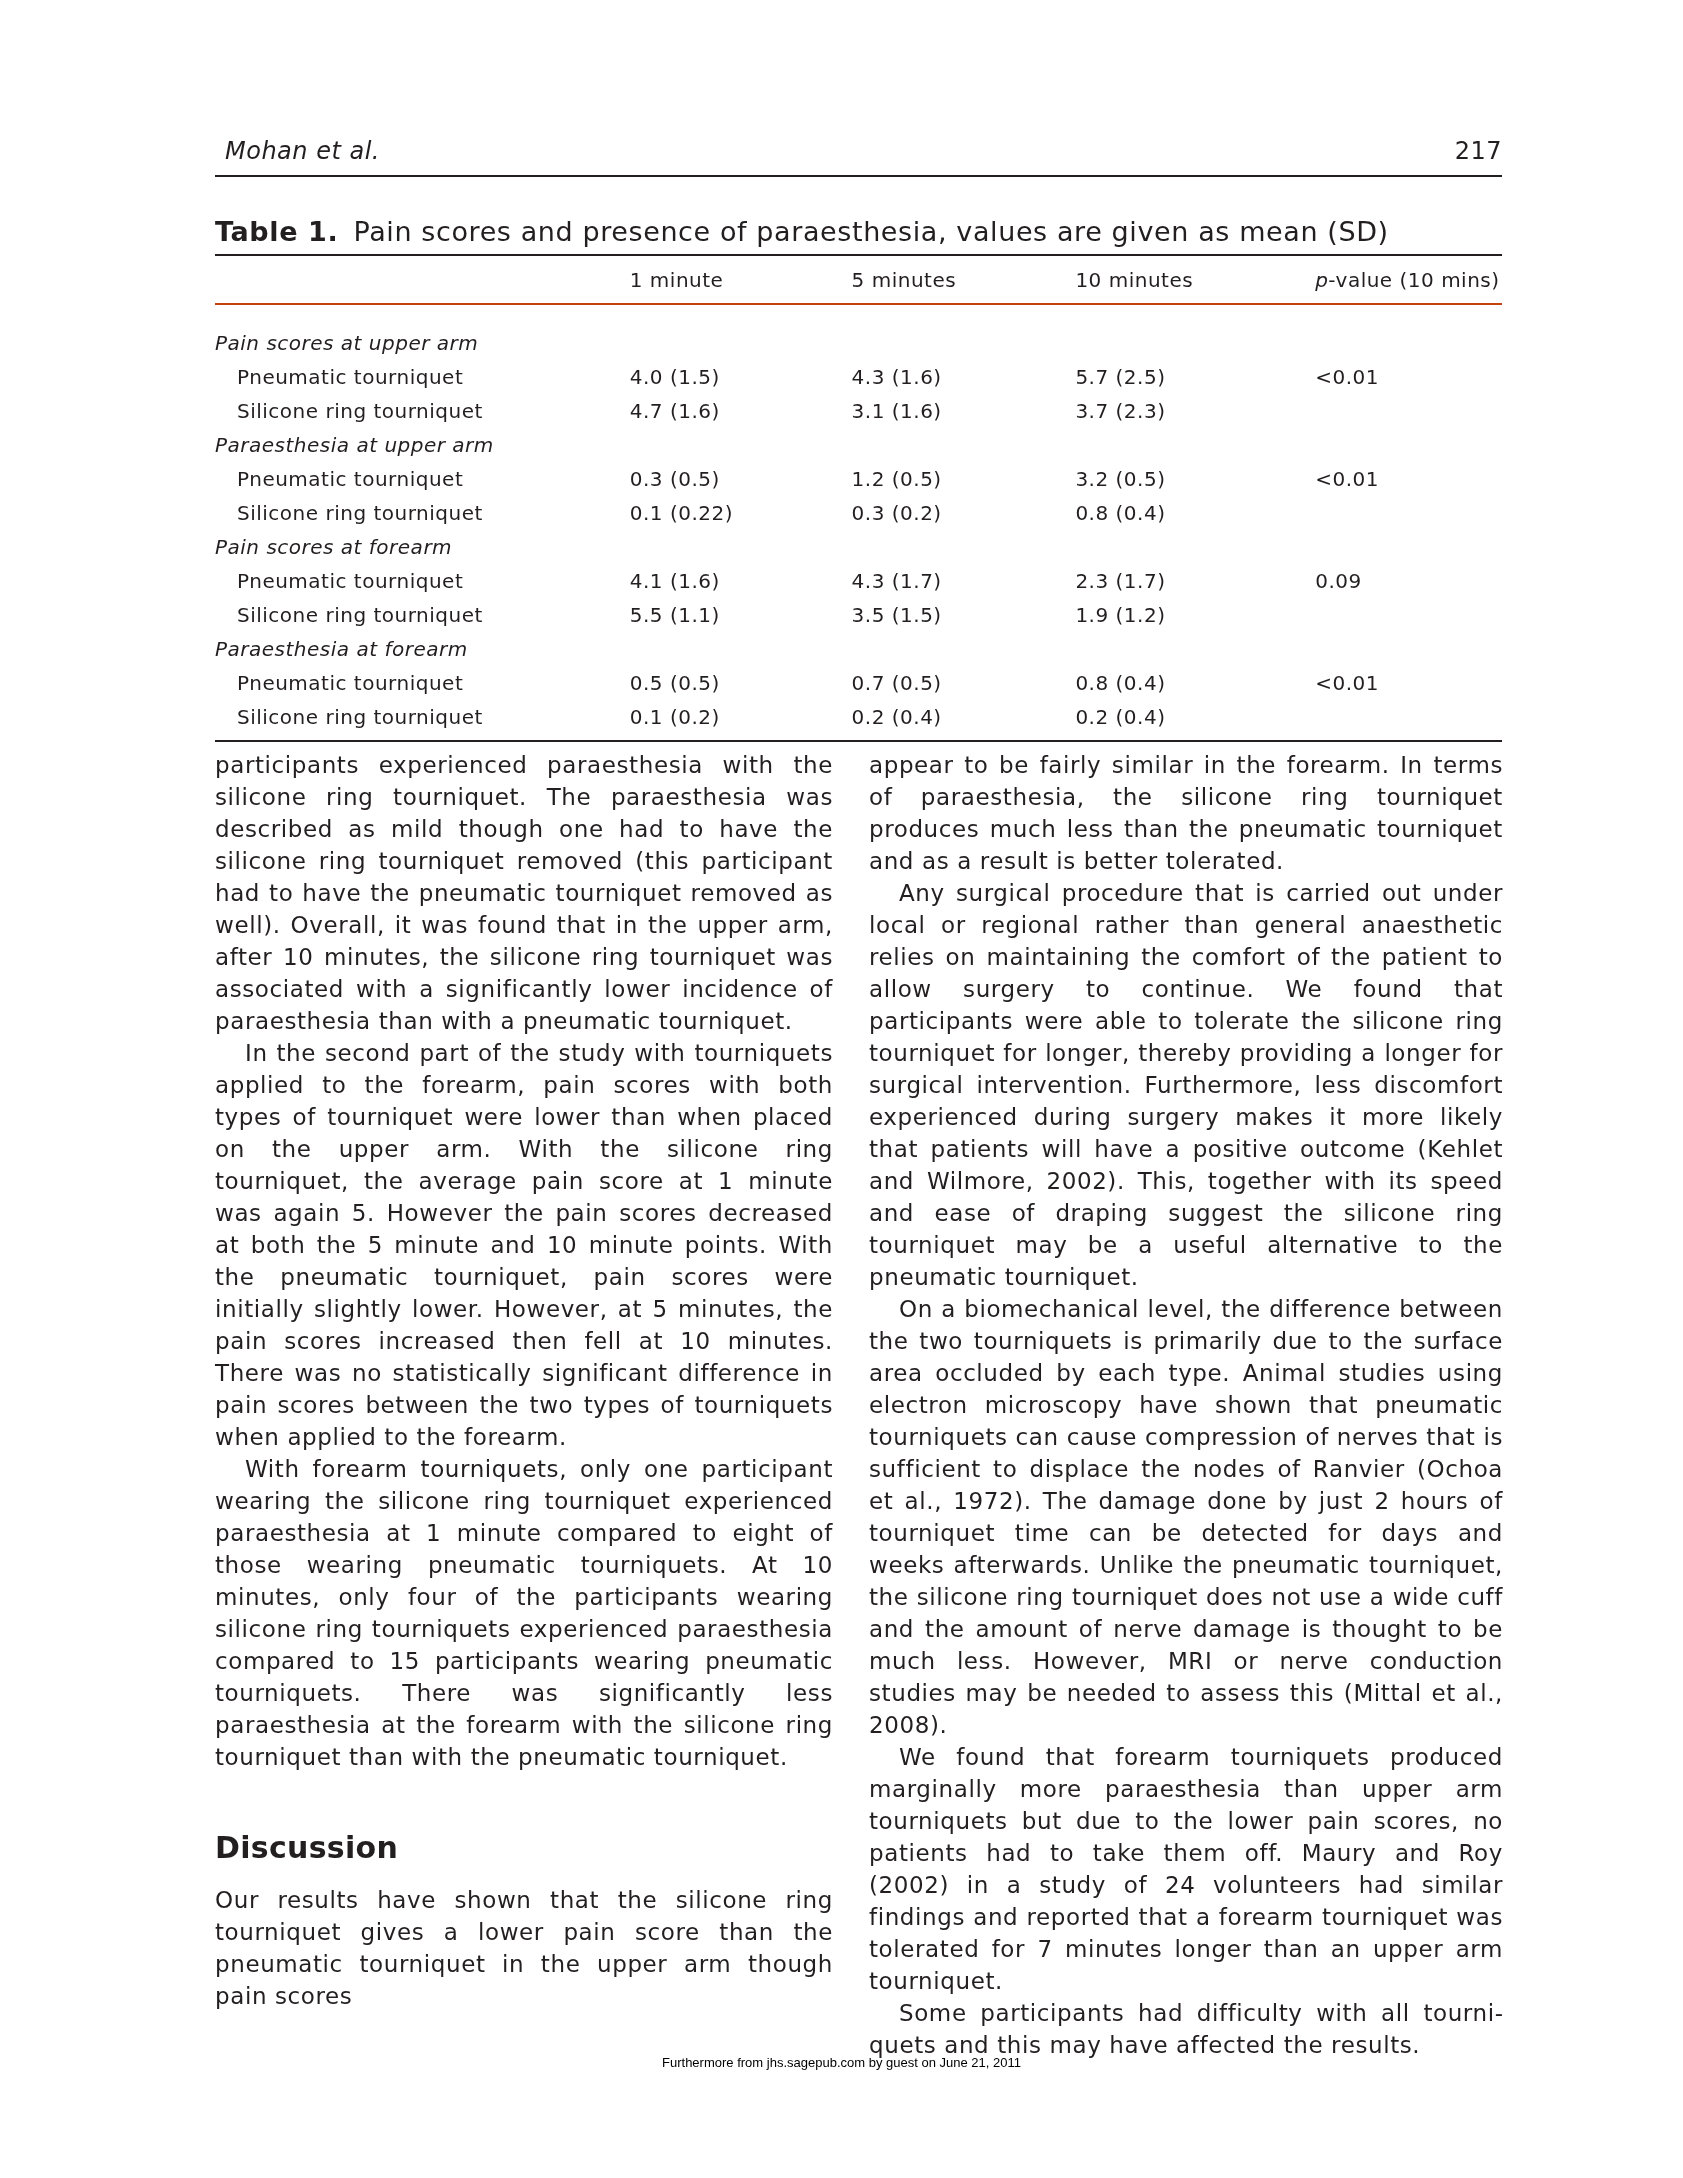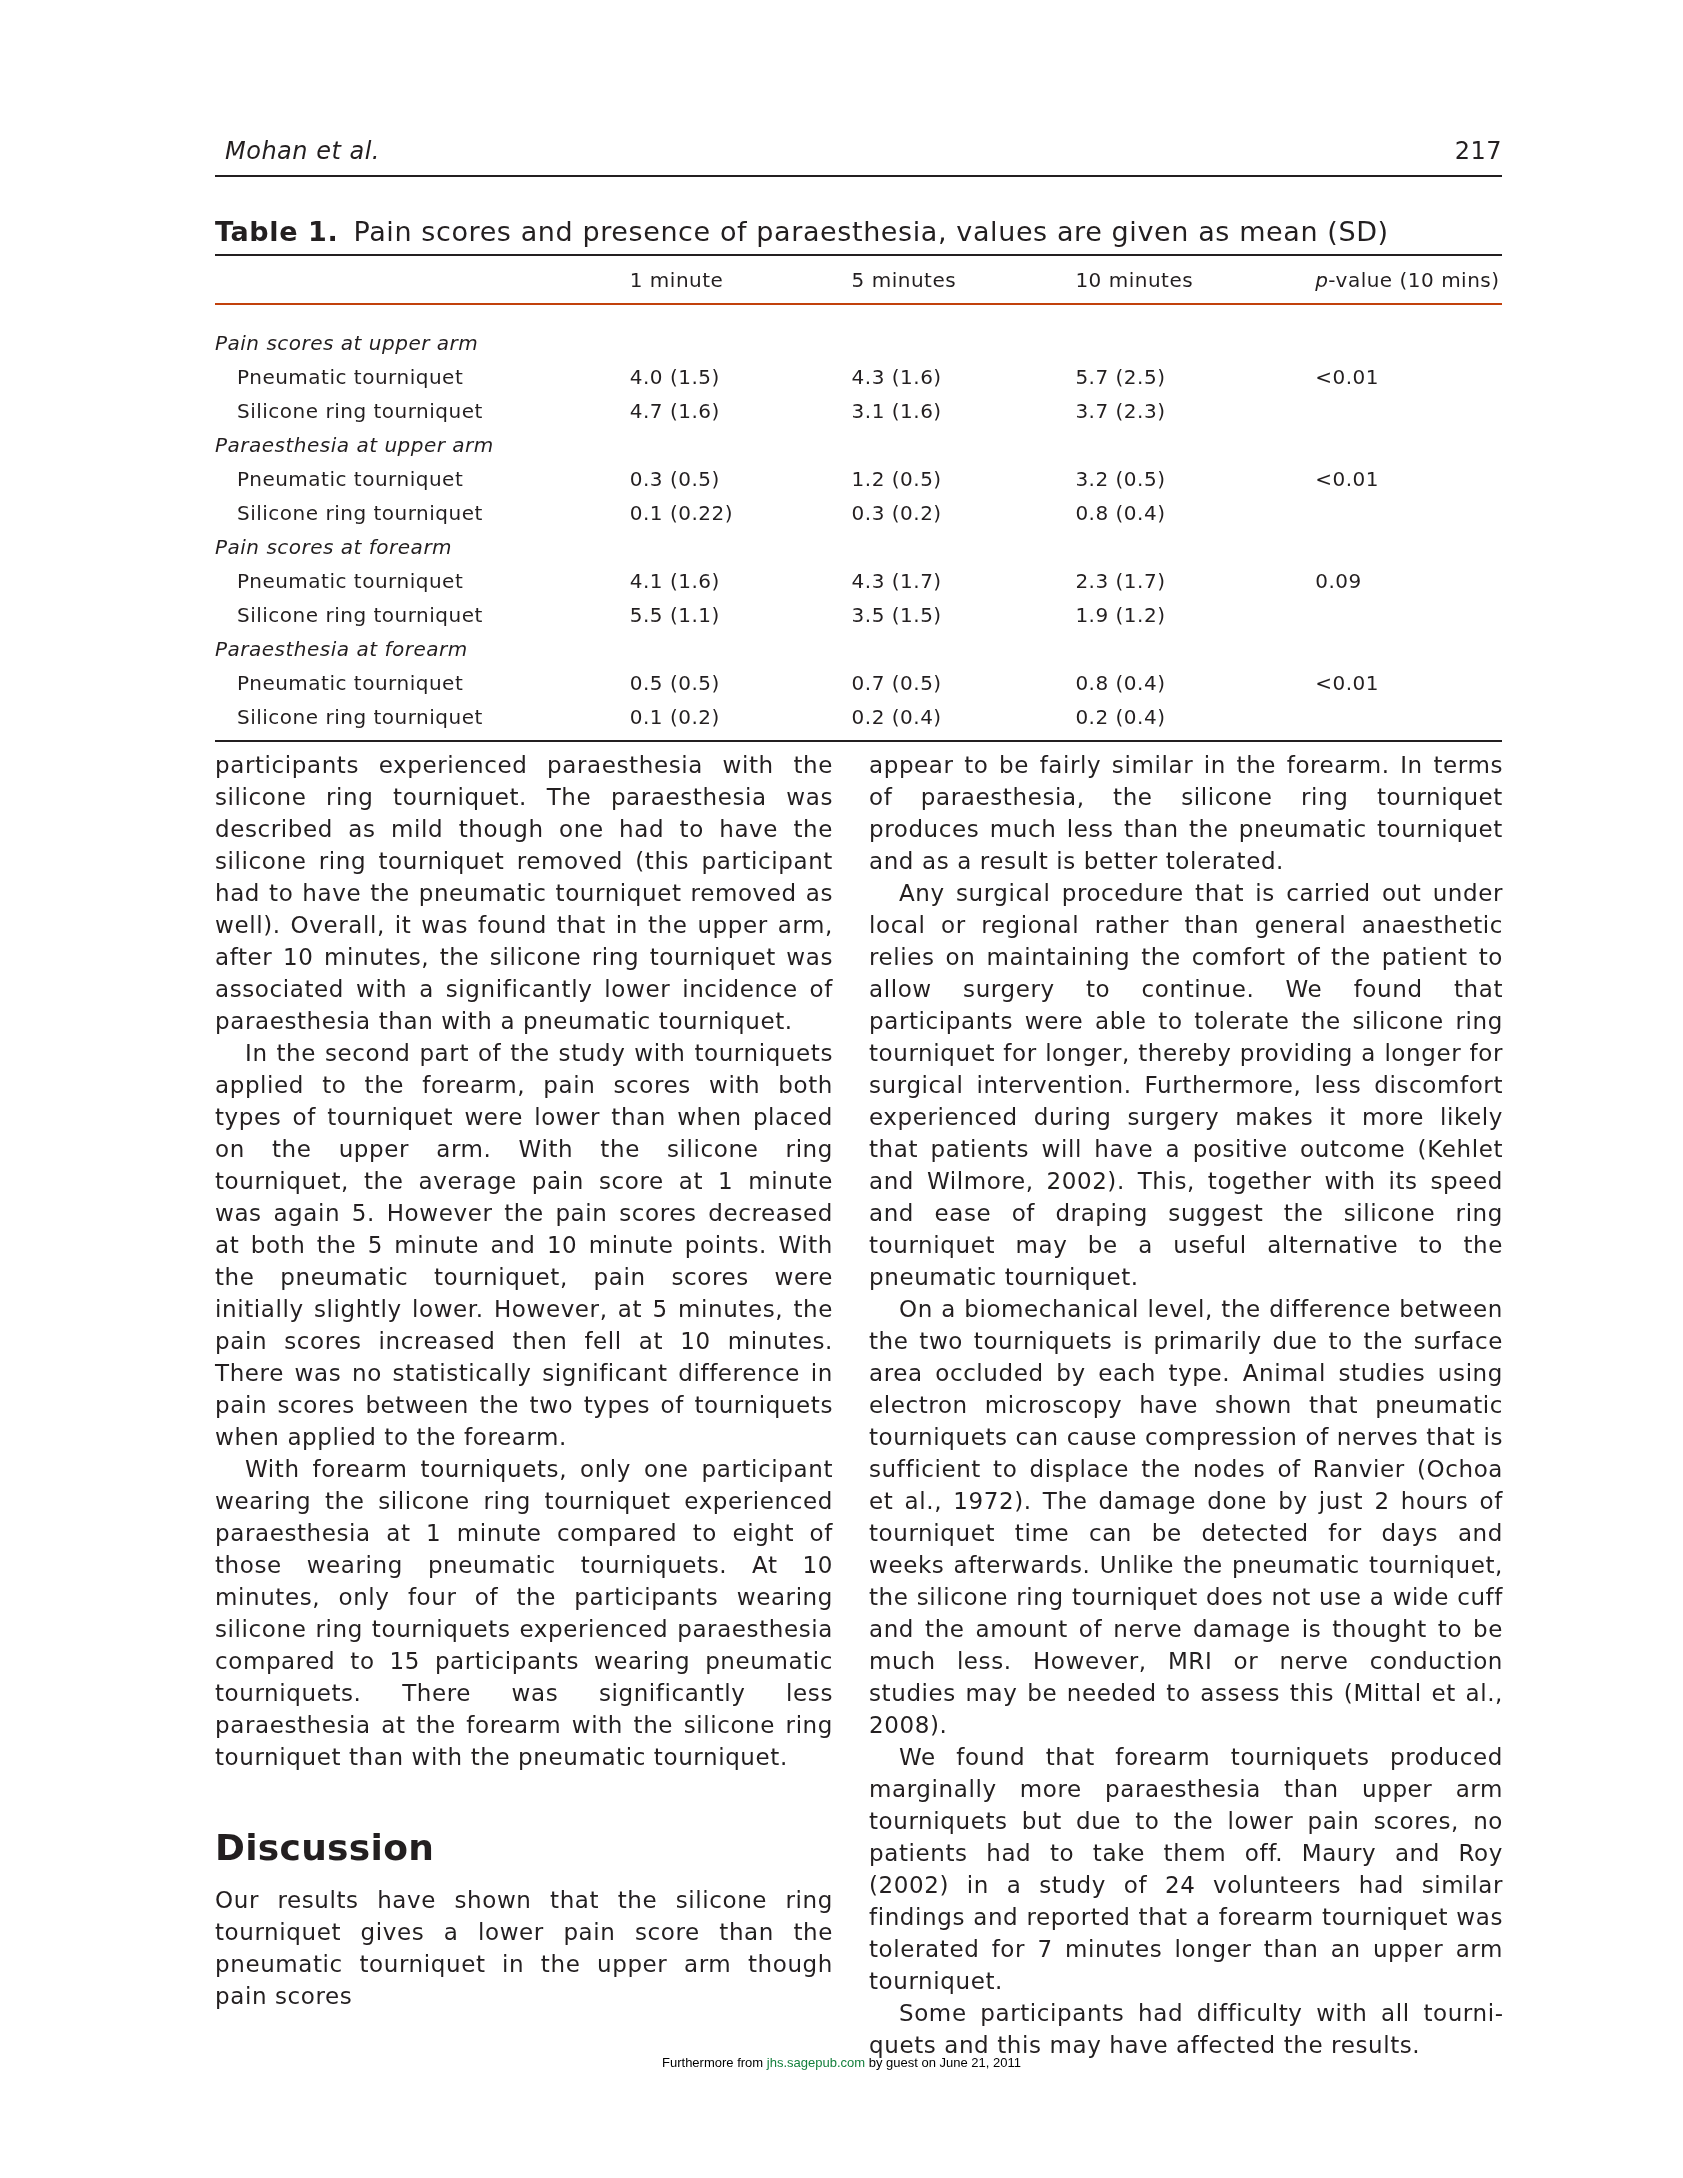--- a/index.html
+++ b/index.html
@@ -22,21 +22,21 @@
   col.c0 { width: 415px; } col.c1 { width: 222px; } col.c2 { width: 224px; } col.c3 { width: 240px; } col.c4 { width: 187px; }
   td.group { font-style: italic; }
   td.sub { padding-left: 22px !important; }
   th.pval i { font-style: italic; }
   .col { position: absolute; top: 749px; width: 618px; font-size: 23px; line-height: 32px;
          text-align: justify; letter-spacing: 0.6px; }
   .col.left { left: 215px; }
   .col.right { left: 869px; width: 634px; }
   .col p { margin: 0; text-indent: 30px; }
   .col p.noindent { text-indent: 0; }
-  .col h2 { font-size: 36px; font-weight: bold; margin: 57px 0 18px 0; line-height: 36px; letter-spacing: 0.3px; }
+  .col h2 { font-size: 30px; font-weight: bold; margin: 57px 0 18px 0; line-height: 36px; letter-spacing: 0.3px; }
   .footer { position: absolute; left: 0; top: 2055px; width: 1683px; text-align: center;
          font-family: "Liberation Sans", sans-serif; font-size: 13px; color: #000; }
   .footer a { color: #0000ee; text-decoration: none; }
 </style>
 </head>
 <body>
 
 <div class="running-head">
   <span class="author">Mohan et al.</span>
   <span class="pageno">217</span>
@@ -146,15 +146,15 @@
 
 <div class="col right">
   <p class="noindent">appear to be fairly similar in the forearm. In terms of paraesthesia, the silicone ring tourniquet produces much less than the pneumatic tourniquet and as a result is better tolerated.</p>
   <p>Any surgical procedure that is carried out under local or regional rather than general anaesthetic relies on maintaining the comfort of the patient to allow surgery to continue. We found that participants were able to tolerate the silicone ring tourniquet for longer, thereby providing a longer for surgical inter­vention. Furthermore, less discomfort experienced during surgery makes it more likely that patients will have a positive outcome (Kehlet and Wilmore, 2002). This, together with its speed and ease of drap­ing suggest the silicone ring tourniquet may be a useful alternative to the pneumatic tourniquet.</p>
   <p>On a biomechanical level, the difference between the two tourniquets is primarily due to the surface area occluded by each type. Animal studies using electron microscopy have shown that pneumatic tourniquets can cause compression of nerves that is sufficient to displace the nodes of Ranvier (Ochoa et al., 1972). The damage done by just 2 hours of tour­niquet time can be detected for days and weeks after­wards. Unlike the pneumatic tourniquet, the silicone ring tourniquet does not use a wide cuff and the amount of nerve damage is thought to be much less. However, MRI or nerve conduction studies may be needed to assess this (Mittal et al., 2008).</p>
   <p>We found that forearm tourniquets produced mar­ginally more paraesthesia than upper arm tourni­quets but due to the lower pain scores, no patients had to take them off. Maury and Roy (2002) in a study of 24 volunteers had similar findings and reported that a forearm tourniquet was tolerated for 7 minutes longer than an upper arm tourniquet.</p>
   <p>Some participants had difficulty with all tourni­quets and this may have affected the results.</p>
 </div>
 
 <div class="footer">
-  <span>Furthermore from </span><a style="color: #15803d;">jhs.sagepub.com</a><span> by guest on June 21, 2011</span>
+  <span>Furthermore from </span><a style="color: #000000;">jhs.sagepub.com</a><span> by guest on June 21, 2011</span>
 </div>
 
 
 </body></html>

